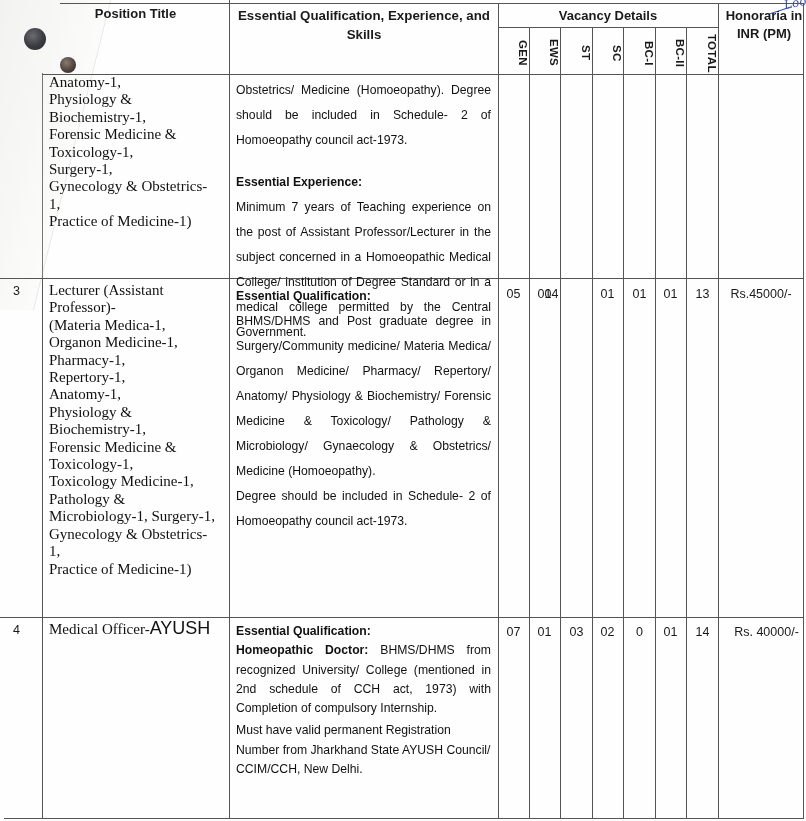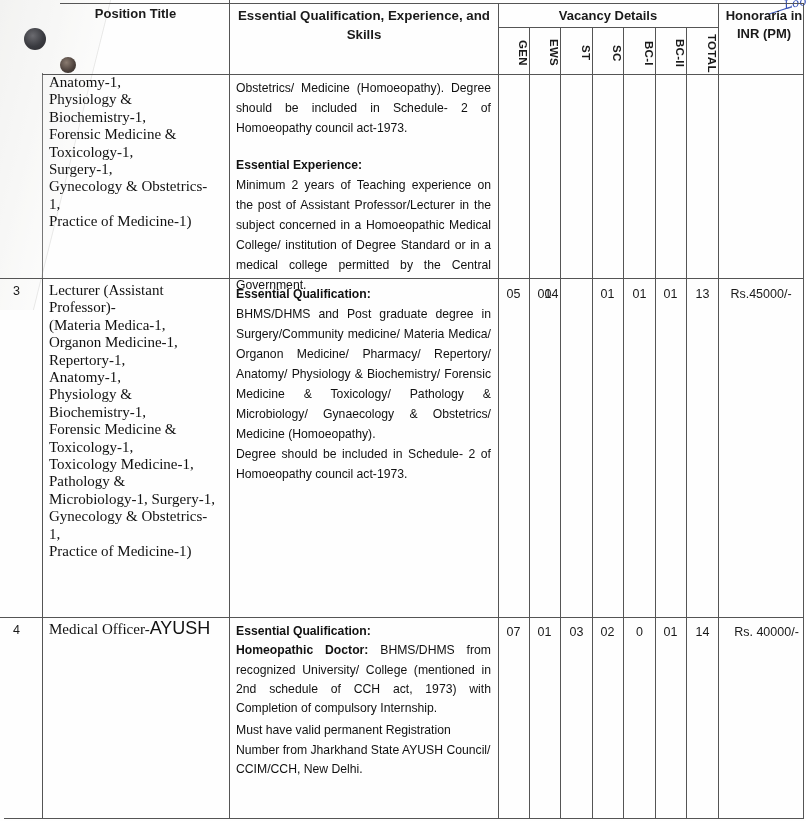--- a/index.html
+++ b/index.html
@@ -29,21 +29,21 @@
 
     .cell { position: absolute; }
     .hdr { font-weight: bold; font-size: 13px; text-align: center; line-height: 17px; }
     .vhdr {
       position: absolute; font-weight: bold; font-size: 11.5px; writing-mode: vertical-rl;
       top: 33px; height: 40px; display: flex; align-items: flex-start; justify-content: center;
       width: 31px; letter-spacing: 0.3px;
     }
 
     .serif { font-family: "Liberation Serif", serif; font-size: 15px; line-height: 17.4px; color: #111; }
-    .qual { font-family: "Liberation Sans", sans-serif; font-size: 12.2px; line-height: 20px; color: #111; text-align: justify; }
+    .qual { font-family: "Liberation Sans", sans-serif; font-size: 12.2px; line-height: 25px; color: #111; text-align: justify; }
     .qual b { font-weight: bold; }
     .qual p { margin: 0; }
     .gap { height: 17px; }
     .sno { font-size: 12.5px; }
     .num { font-size: 12.5px; text-align: center; width: 31px; }
     .hon { font-size: 12.5px; text-align: center; }
     .small-sans { font-family: "Liberation Sans", sans-serif; font-size: 18px; }
   </style>
 </head>
 <body>
@@ -99,30 +99,31 @@
     <div>Surgery-1,</div>
     <div>Gynecology &amp; Obstetrics-</div>
     <div>1,</div>
     <div>Practice of Medicine-1)</div>
   </div>
 
   <div class="cell qual" style="left:236px; top:78px; width:255px;">
     <p>Obstetrics/  Medicine (Homoeopathy). Degree should be included in Schedule- 2 of Homoeopathy council act-1973.</p>
     <div class="gap"></div>
     <p><b>Essential Experience:</b></p>
-    <p>Minimum 2 years of Teaching experience on the post of Assistant Professor/Lecturer in the subject concerned in a Homoeopathic Medical College/ institution of Degree Standard or in a medical college permitted by the Central Government.</p>
+    <p>Minimum 7 years of Teaching experience on the post of Assistant Professor/Lecturer in the subject concerned in a Homoeopathic Medical College/ institution of Degree Standard or in a medical college permitted by the Central Government.</p>
   </div>
 
   <div class="cell sno" style="left:13px; top:284px;">3</div>
 
   <div class="cell serif" style="left:49px; top:282px; width:180px;">
     <div>Lecturer (Assistant</div>
     <div>Professor)-</div>
     <div>(Materia Medica-1,</div>
     <div>Organon Medicine-1,</div>
+    <div>Pharmacy-1,</div>
     <div>Repertory-1,</div>
     <div>Anatomy-1,</div>
     <div>Physiology &amp;</div>
     <div>Biochemistry-1,</div>
     <div>Forensic Medicine &amp;</div>
     <div>Toxicology-1,</div>
     <div>Toxicology Medicine-1,</div>
     <div>Pathology &amp;</div>
     <div>Microbiology-1, Surgery-1,</div>
     <div>Gynecology &amp; Obstetrics-</div>

